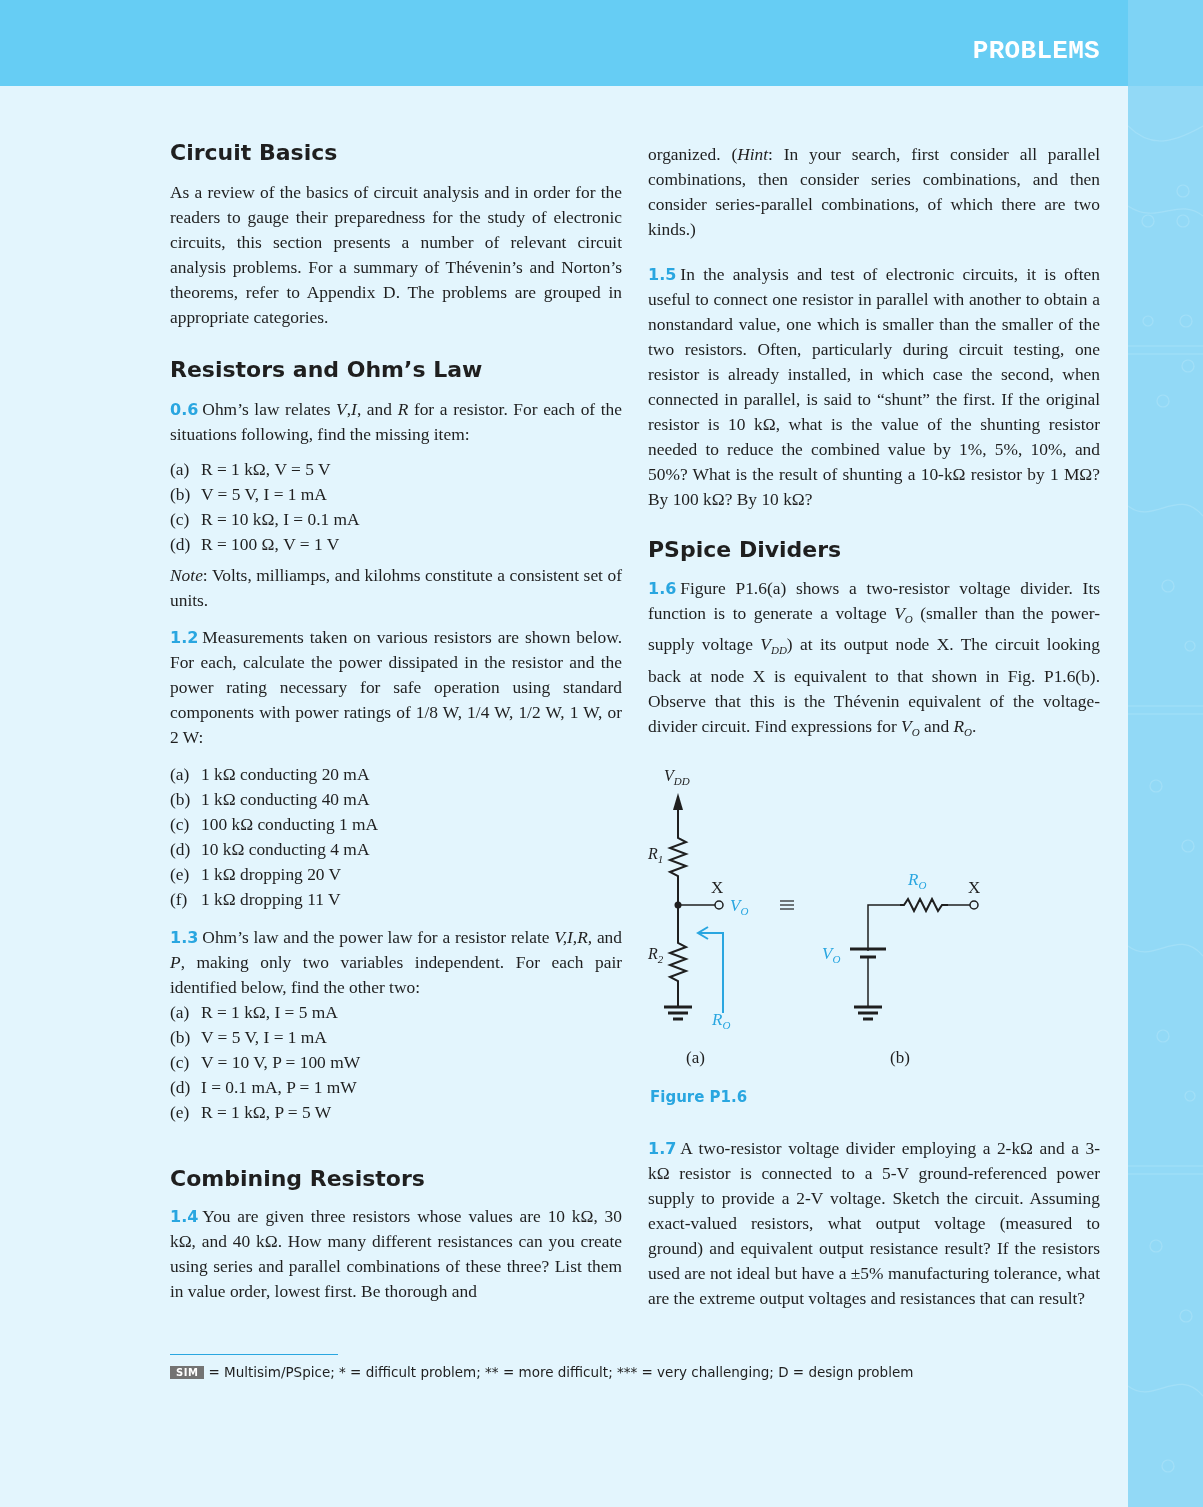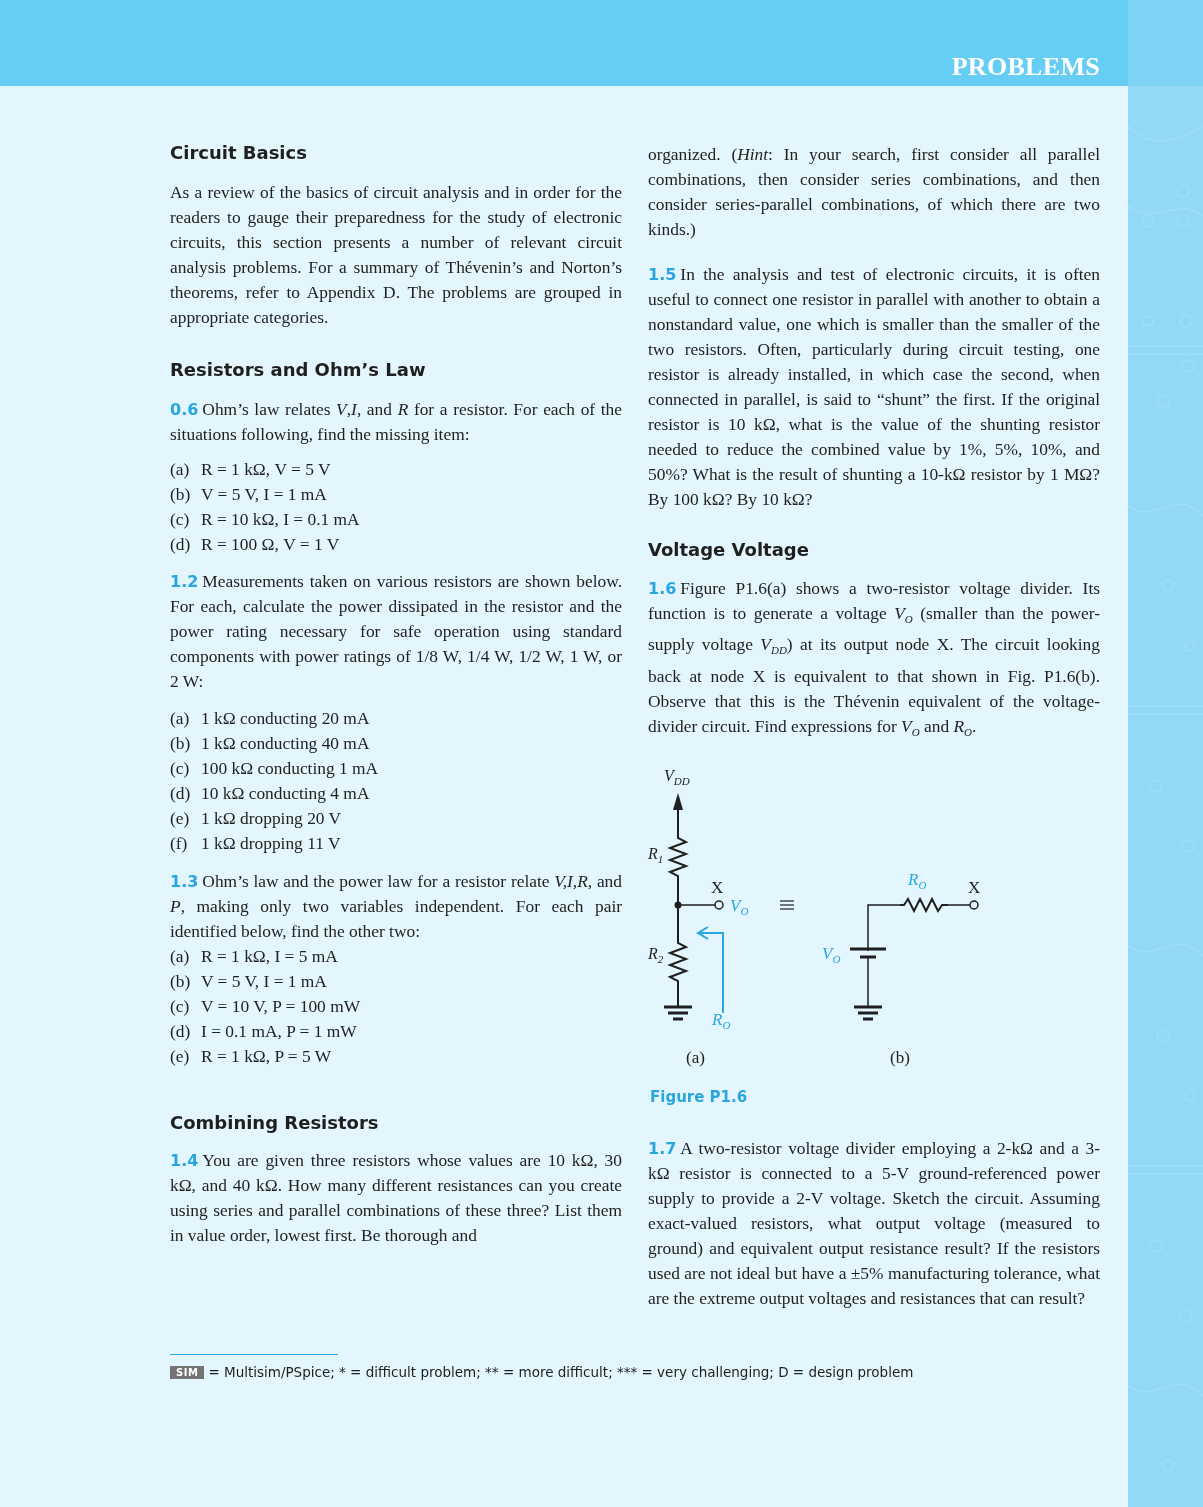--- a/index.html
+++ b/index.html
@@ -6,42 +6,42 @@
   body {
     width:1203px; height:1507px; position:relative; overflow:hidden;
     background:#e3f5fd;
     font-family:"Liberation Serif", serif; color:#1f1f1f;
   }
   .header-band {
     position:absolute; left:0; top:0; width:1203px; height:86px;
     background:#66cdf4;
   }
   .header-title {
-    position:absolute; right:103px; top:52px;
-    font-family:Liberation Serif, serif; font-weight:bold;
+    position:absolute; right:103px; top:36px;
+    font-family:Liberation Mono, monospace; font-weight:bold;
     font-size:26px; color:#ffffff; letter-spacing:0.3px;
   }
   .side-strip {
     position:absolute; left:1128px; top:86px; width:75px; height:1421px;
     background:#92d9f6;
   }
   .side-strip-top {
     position:absolute; left:1128px; top:0; width:75px; height:86px;
     background:#7ed3f5;
   }
   .side-strip svg { position:absolute; left:0; top:0; }
   .col {
     position:absolute; width:452px;
     font-size:17.4px; line-height:25px;
   }
   .col-left { left:170px; top:140px; }
   .col-right { left:648px; top:142px; }
   .h-section {
     font-family:"DejaVu Sans", sans-serif; font-weight:bold;
-    font-size:18px; color:#1f1f1f; margin:0; line-height:26px;
+    font-size:22px; color:#1f1f1f; margin:0; line-height:26px;
   }
   p { margin:0; text-align:justify; }
   .pnum {
     font-family:"DejaVu Sans", sans-serif; font-weight:bold;
     color:#29a6e0; font-size:16px; margin-right:4px;
   }
   i { font-style:italic; }
   .list { margin:0; padding:0; list-style:none; }
   .list li { line-height:25px; }
   .list .lbl { display:inline-block; width:31px; }
@@ -119,20 +119,21 @@
 
   <p style="margin-top:14px;">
     <span class="pnum">0.6</span><span>Ohm’s law relates </span><i>V</i><span>,</span><i>I</i><span>, and </span><i>R</i><span> for a resistor. For each of the situations following, find the missing item:</span>
   </p>
   <ul class="list" style="margin-top:10px;">
     <li><span class="lbl">(a)</span><span>R = 1 kΩ, V = 5 V</span></li>
     <li><span class="lbl">(b)</span><span>V = 5 V, I = 1 mA</span></li>
     <li><span class="lbl">(c)</span><span>R = 10 kΩ, I = 0.1 mA</span></li>
     <li><span class="lbl">(d)</span><span>R = 100 Ω, V = 1 V</span></li>
   </ul>
+  <p style="margin-top:6px;"><i>Note</i><span>: Volts, milliamps, and kilohms constitute a consistent set of units.</span></p>
 
   <p style="margin-top:12px;">
     <span class="pnum">1.2</span><span>Measurements taken on various resistors are shown below. For each, calculate the power dissipated in the resistor and the power rating necessary for safe operation using standard components with power ratings of 1/8 W, 1/4 W, 1/2 W, 1 W, or 2 W:</span>
   </p>
   <ul class="list" style="margin-top:12px;">
     <li><span class="lbl">(a)</span><span>1 kΩ conducting 20 mA</span></li>
     <li><span class="lbl">(b)</span><span>1 kΩ conducting 40 mA</span></li>
     <li><span class="lbl">(c)</span><span>100 kΩ conducting 1 mA</span></li>
     <li><span class="lbl">(d)</span><span>10 kΩ conducting 4 mA</span></li>
     <li><span class="lbl">(e)</span><span>1 kΩ dropping 20 V</span></li>
@@ -156,21 +157,21 @@
   </p>
 </div>
 
 <div class="col col-right">
   <p><span id="p14cont">organized. (</span><i>Hint</i><span>: In your search, first consider all parallel combinations, then consider series combinations, and then consider series-parallel combinations, of which there are two kinds.)</span></p>
 
   <p style="margin-top:20px;">
     <span class="pnum">1.5</span><span>In the analysis and test of electronic circuits, it is often useful to connect one resistor in parallel with another to obtain a nonstandard value, one which is smaller than the smaller of the two resistors. Often, particularly during circuit testing, one resistor is already installed, in which case the second, when connected in parallel, is said to “shunt” the first. If the original resistor is 10 kΩ, what is the value of the shunting resistor needed to reduce the combined value by 1%, 5%, 10%, and 50%? What is the result of shunting a 10-kΩ resistor by 1 MΩ? By 100 kΩ? By 10 kΩ?</span>
   </p>
 
-  <h2 class="h-section" style="margin-top:25px;">Voltage Voltage</h2>
+  <h2 class="h-section" style="margin-top:25px;">PSpice Dividers</h2>
   <p style="margin-top:13px;">
     <span class="pnum">1.6</span><span>Figure P1.6(a) shows a two-resistor voltage divider. Its function is to generate a voltage </span><i>V</i><sub><i>O</i></sub><span> (smaller than the power-supply voltage </span><i>V</i><sub><i>DD</i></sub><span>) at its output node X. The circuit looking back at node X is equivalent to that shown in Fig. P1.6(b). Observe that this is the Thévenin equivalent of the voltage-divider circuit. Find expressions for </span><i>V</i><sub><i>O</i></sub><span> and </span><i>R</i><sub><i>O</i></sub><span>.</span>
   </p>
 
   <div class="fig">
     <svg width="460" height="310" viewBox="0 0 460 310">
 
       <g stroke="#1f1f1f" stroke-width="2" fill="none">
         <line x1="30" y1="40" x2="30" y2="70"></line>
         <polyline points="30,70 30,75 38,79 22,85 38,91 22,97 38,103 22,109 30,113 30,118"></polyline>

